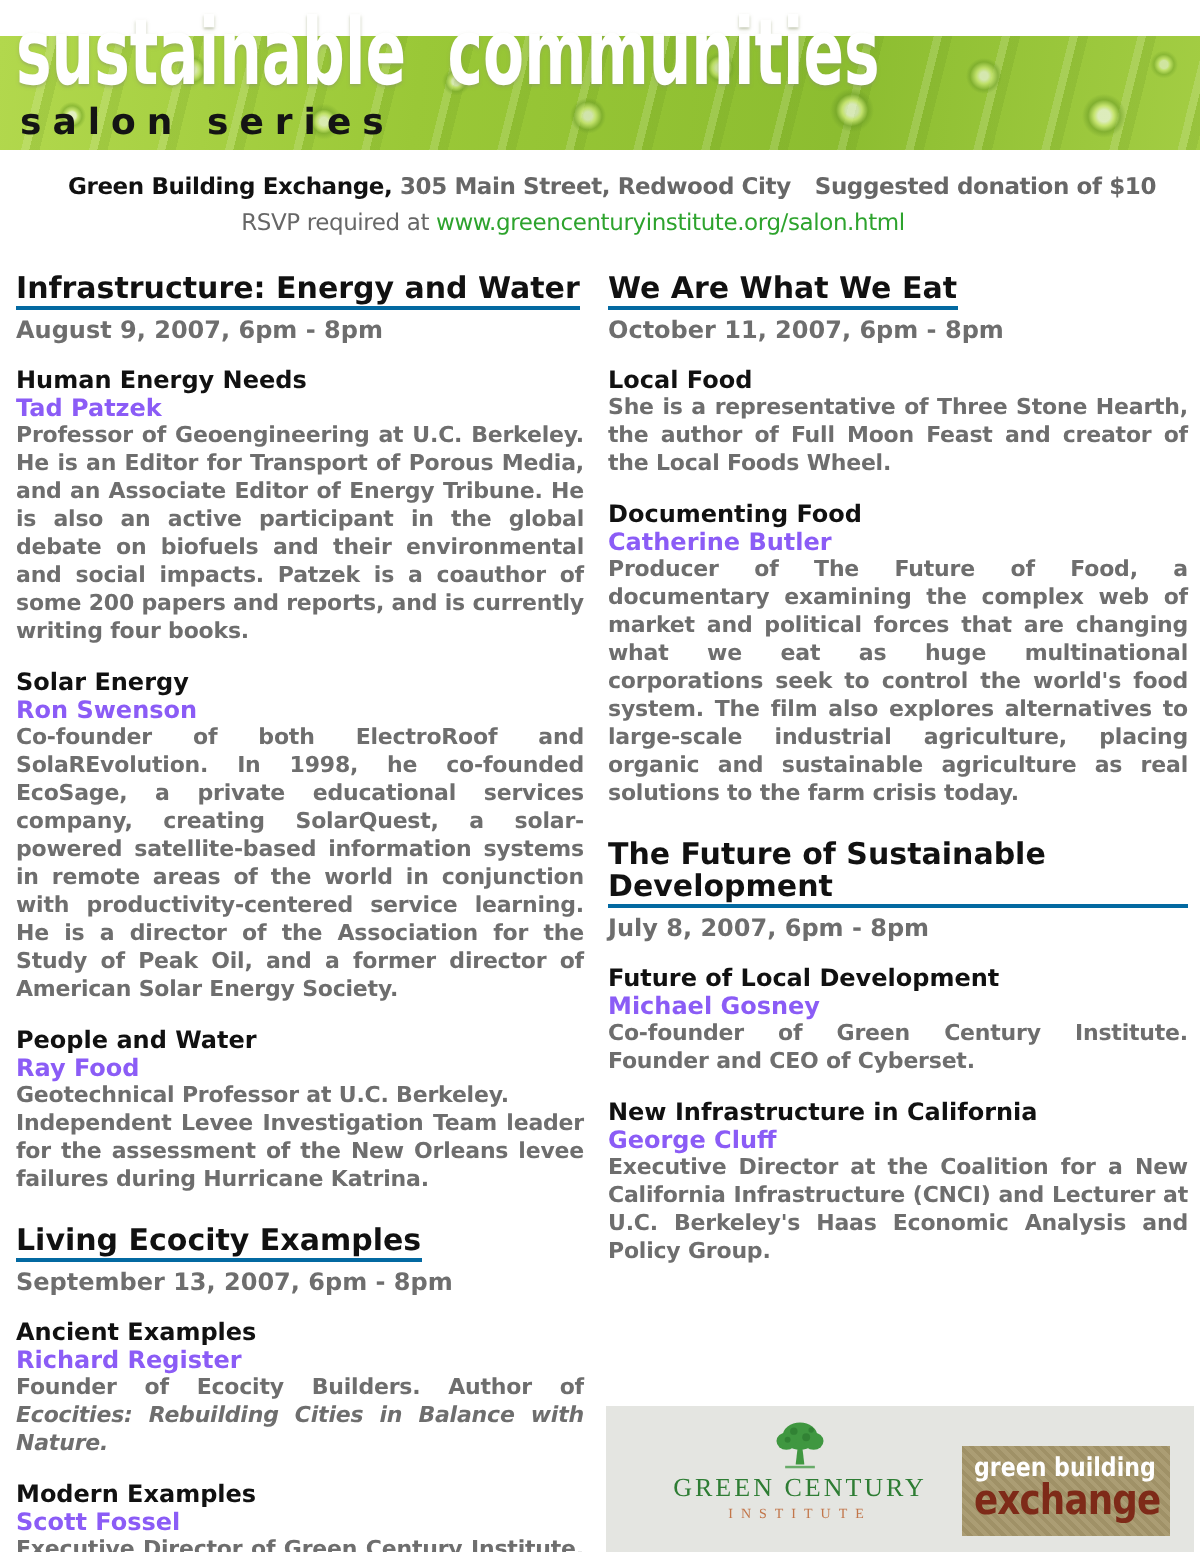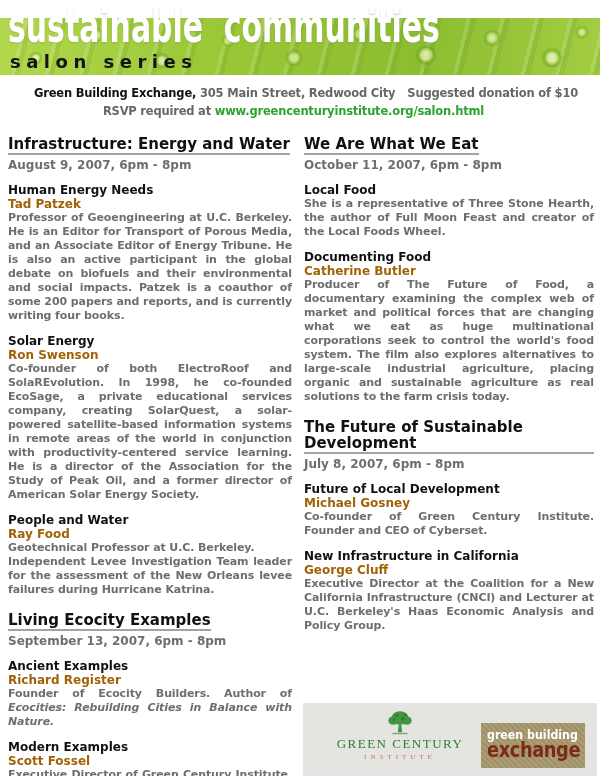--- a/index.html
+++ b/index.html
@@ -27,34 +27,34 @@
     word-spacing:16px;transform:scaleX(.65);transform-origin:0 0;
     text-shadow:0 1px 2px rgba(140,152,108,.55);}
   .banner-subtitle{position:absolute;left:10px;top:35px;margin:0;white-space:nowrap;
     font-size:18px;line-height:1;font-weight:bold;color:#141414;letter-spacing:5.5px;}
 
   
   .info1{position:absolute;left:0;top:86px;width:600px;box-sizing:border-box;
     padding:0 22px 0 34px;display:flex;justify-content:space-between;
     font-size:11.5px;font-weight:bold;color:#676767;letter-spacing:-0.2px;white-space:nowrap;}
   .info1 .venue{color:#111;}
-  .info2{position:absolute;left:0;top:104px;width:484px;text-align:right;
-    font-size:11.5px;font-weight:bold;color:#676767;letter-spacing:-0.2px;}
+  .info2{position:absolute;left:0;top:104px;width:573px;text-align:center;
+    font-size:11.5px;font-weight:normal;color:#676767;letter-spacing:-0.2px;}
   .info2 a{color:#2da32d;text-decoration:none;}
 
   
   .col{position:absolute;top:136px;font-weight:bold;}
   .col-left{left:8px;width:284px;}
   .col-right{left:304px;width:290px;}
   .session-title{font-size:15px;line-height:16px;color:#111;margin:0 0 3px 0;}
-  .session-title span{display:inline-block;border-bottom:2px solid #a3a3a3;padding-bottom:1px;}
+  .session-title span{display:inline-block;border-bottom:2px solid #0369a1;padding-bottom:1px;}
   .session-date{font-size:12px;line-height:14px;color:#6e6e6e;margin:0 0 11px 0;}
   .talk{margin:0 0 11px 0;}
   .talk-topic{font-size:12px;line-height:14px;color:#111;margin:0;}
-  .talk-speaker{font-size:12px;line-height:14px;color:#a16207;margin:0;}
+  .talk-speaker{font-size:12px;line-height:14px;color:#8b5cf6;margin:0;}
   .talk-bio{font-size:11px;line-height:14px;color:#6e6e6e;margin:0;
     text-align:justify;white-space:pre-line;letter-spacing:-0.1px;}
   .gap4{height:4px;}
 
   
   .logo-box{position:absolute;left:303px;top:703px;width:294px;height:73px;background:#e4e5e1;}
   .gc-logo{position:absolute;left:22px;top:7px;width:150px;text-align:center;}
   .gc-tree{height:26px;display:block;margin:0 auto;}
   .gc-name{font-family:"Liberation Serif",serif;font-size:13px;line-height:14px;
     color:#2e7d34;letter-spacing:1.5px;margin-top:1px;}

